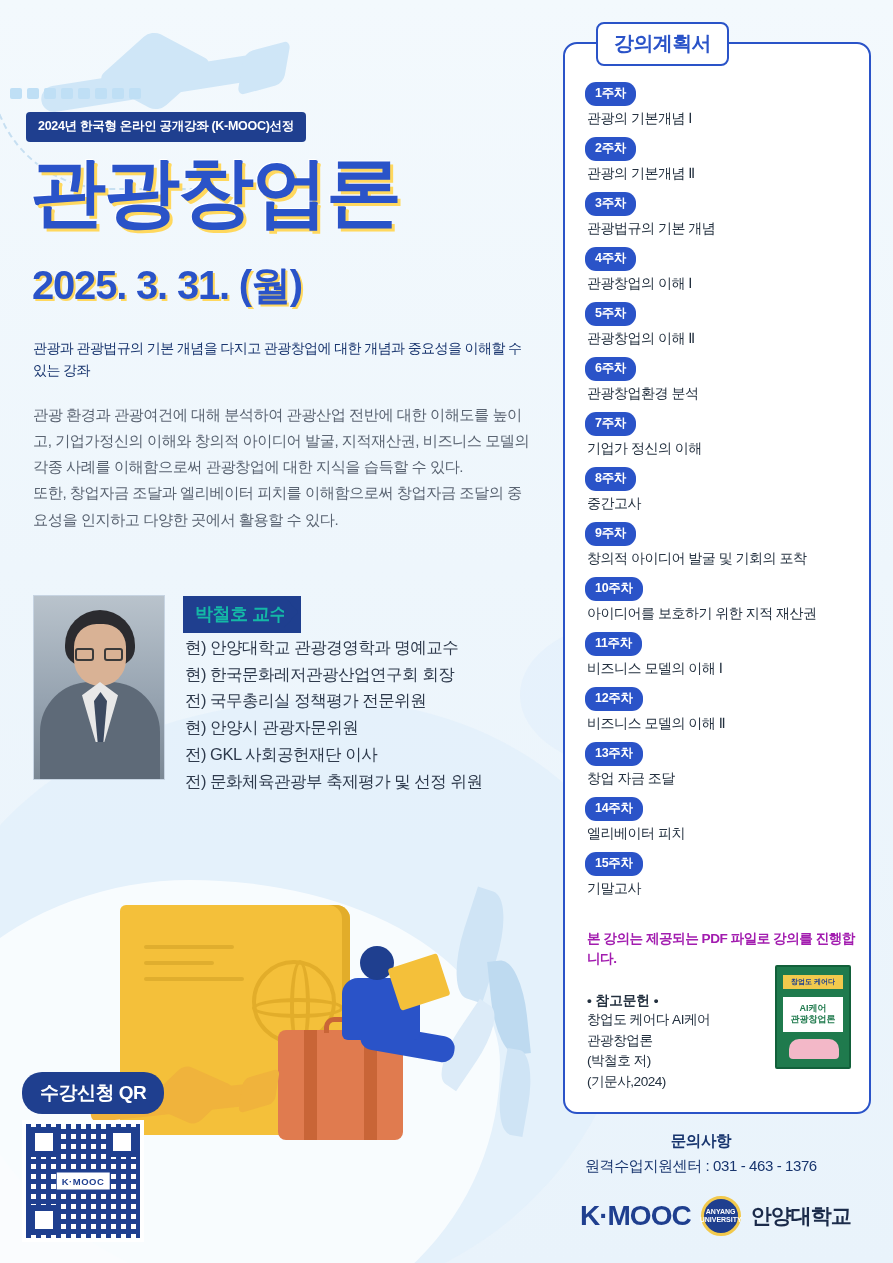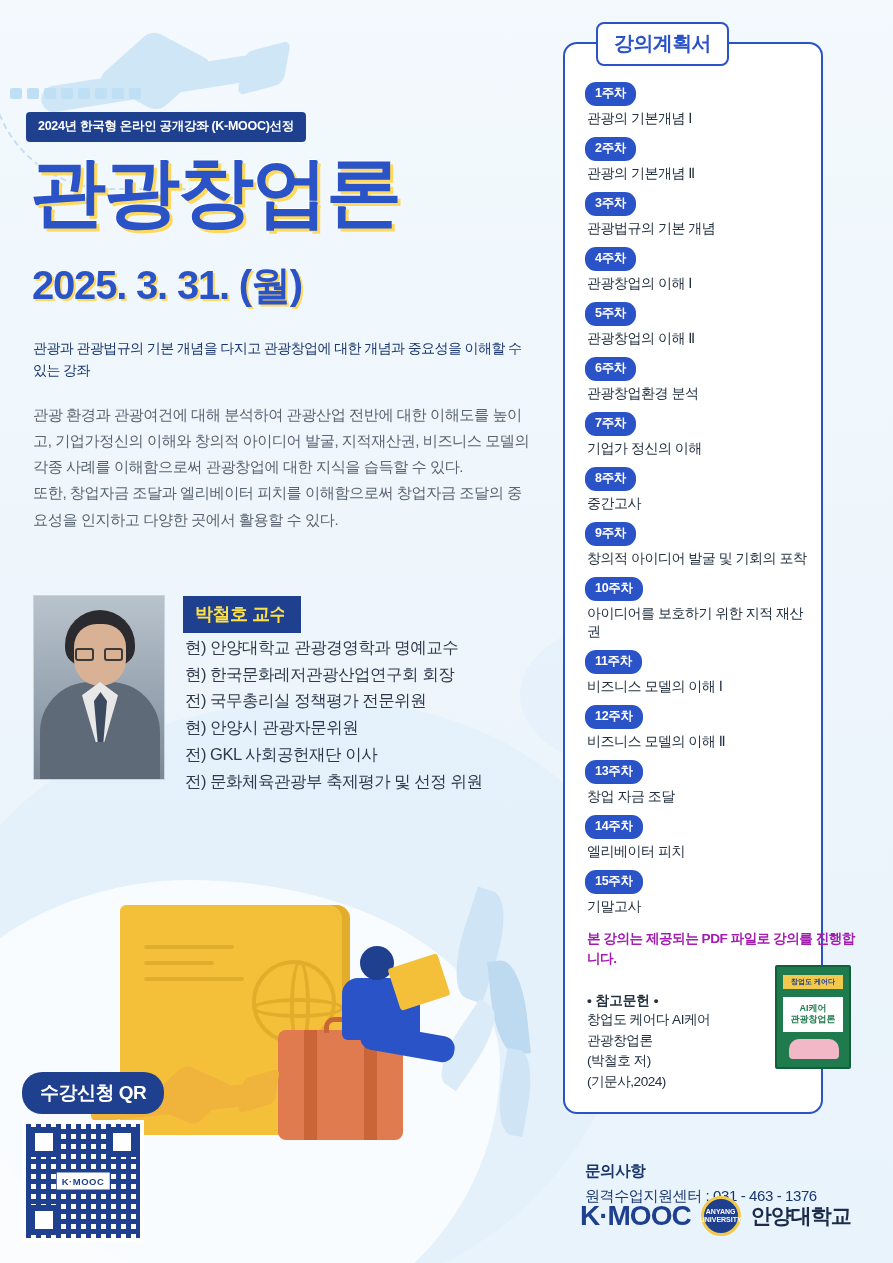--- a/index.html
+++ b/index.html
@@ -144,21 +144,21 @@
     position: absolute; left: 48px; top: 86px; width: 36px; height: 60px;
     background: #e8e8e8; clip-path: polygon(50% 0,100% 22%,62% 100%,38% 100%,0 22%);
   }
   .prof-photo .tie {
     position: absolute; left: 60px; top: 96px; width: 13px; height: 50px;
     background: #3c4a60; clip-path: polygon(50% 0,100% 18%,72% 100%,28% 100%,0 18%);
   }
 
   .prof-name-tag {
     position: absolute; left: 183px; top: 596px;
-    background: #1f3f8f; color: #fde047; font-weight: bold;
+    background: #1f3f8f; color: #14b8a6; font-weight: bold;
     font-size: 18px; padding: 6px 14px 7px 12px; letter-spacing: -0.5px;
   }
   .prof-name-arrow {
     position: absolute; left: 284px; top: 596px;
     width: 0; height: 0;
     border-top: 16px solid transparent;
     border-bottom: 16px solid transparent;
     border-left: 14px solid #1f3f8f;
   }
   .prof-lines {
@@ -269,21 +269,21 @@
   .qr-box .eye.bl { left: 3px; bottom: 3px; }
   .qr-box .label {
     position: absolute; left: 50%; top: 50%; transform: translate(-50%,-50%);
     background: #fff; color: #1f3f8f; font-size: 9.5px; font-weight: bold;
     padding: 3px 5px; letter-spacing: .5px; white-space: nowrap;
   }
 
   
   .syllabus {
     position: absolute; left: 563px; top: 42px;
-    width: 260px; height: 1072px;
+    width: 308px; height: 1072px;
     background: #ffffff;
     border: 2px solid #2a53c8;
     border-radius: 14px;
   }
   .syllabus-title {
     position: absolute; left: 596px; top: 22px;
     background: #ffffff; border: 2px solid #2a53c8; border-radius: 8px;
     color: #2a53c8; font-weight: bold; font-size: 20px;
     padding: 6px 16px 7px; letter-spacing: -0.6px;
   }
@@ -332,22 +332,22 @@
     background: #ffffff; color: #1f7a4d; font-size: 9px; font-weight: bold;
     text-align: center; padding: 6px 2px; line-height: 1.25;
   }
   .ref-cover .pink {
     position: absolute; left: 12px; bottom: 8px; width: 50px; height: 20px;
     background: #f3b8c8; border-radius: 10px 10px 4px 4px;
   }
 
   
   .contact {
-    position: absolute; left: 585px; top: 1159px;
-    font-size: 15px; color: #18356e; line-height: 1.6; letter-spacing: -0.4px;
+    position: absolute; left: 585px; top: 1129px;
+    font-size: 15px; color: #18356e; line-height: 1.6; letter-spacing: -0.4px; text-align: center;
   }
   .contact b { font-size: 15.5px; }
   .footer-logos {
     position: absolute; left: 580px; top: 1196px;
     display: flex; align-items: center; gap: 10px;
   }
   .kmooc-logo {
     font-size: 28px; font-weight: bold; color: #1f3f8f; letter-spacing: -1px;
   }
   .univ-emblem {

